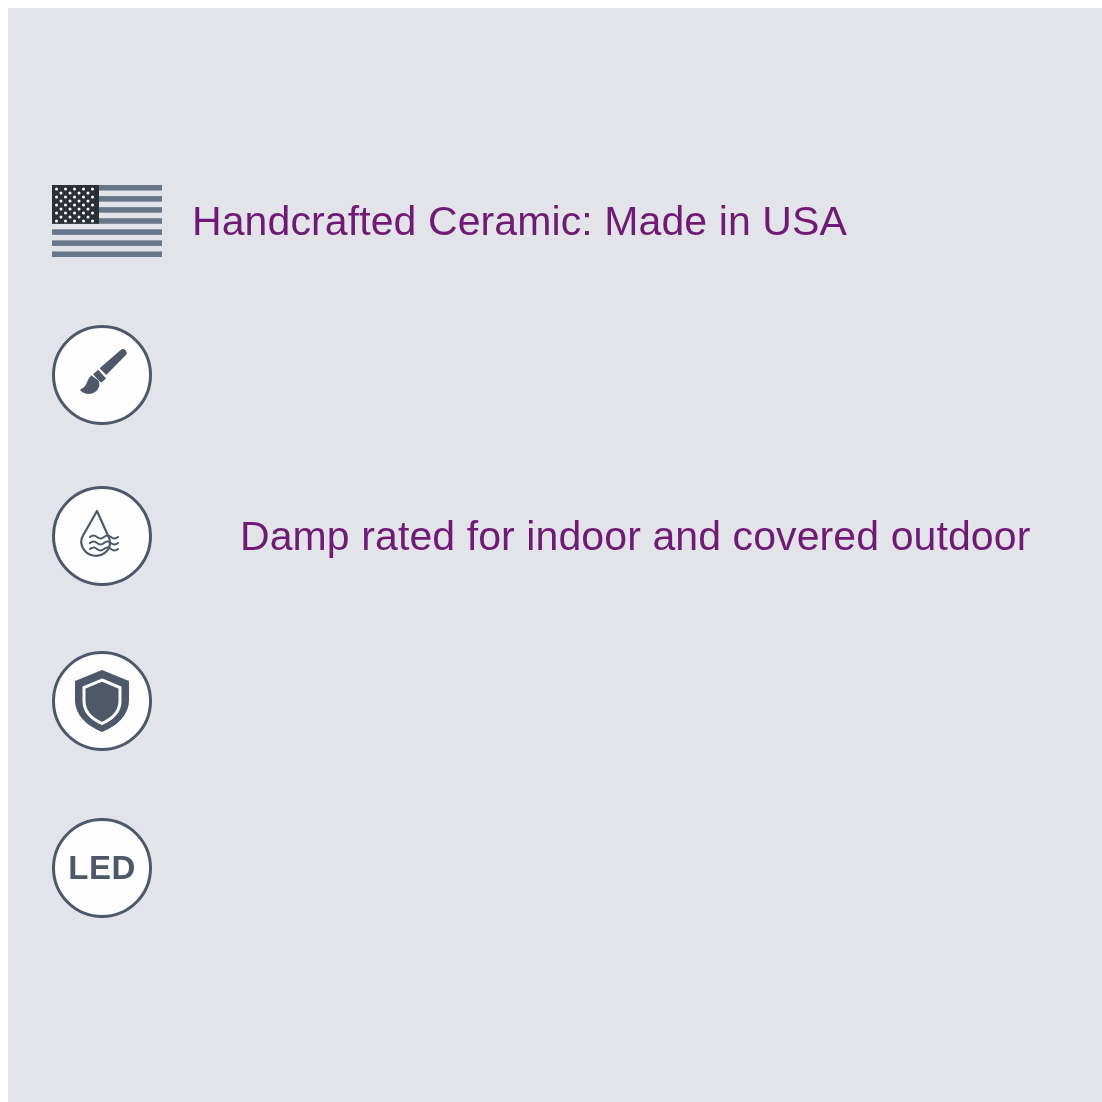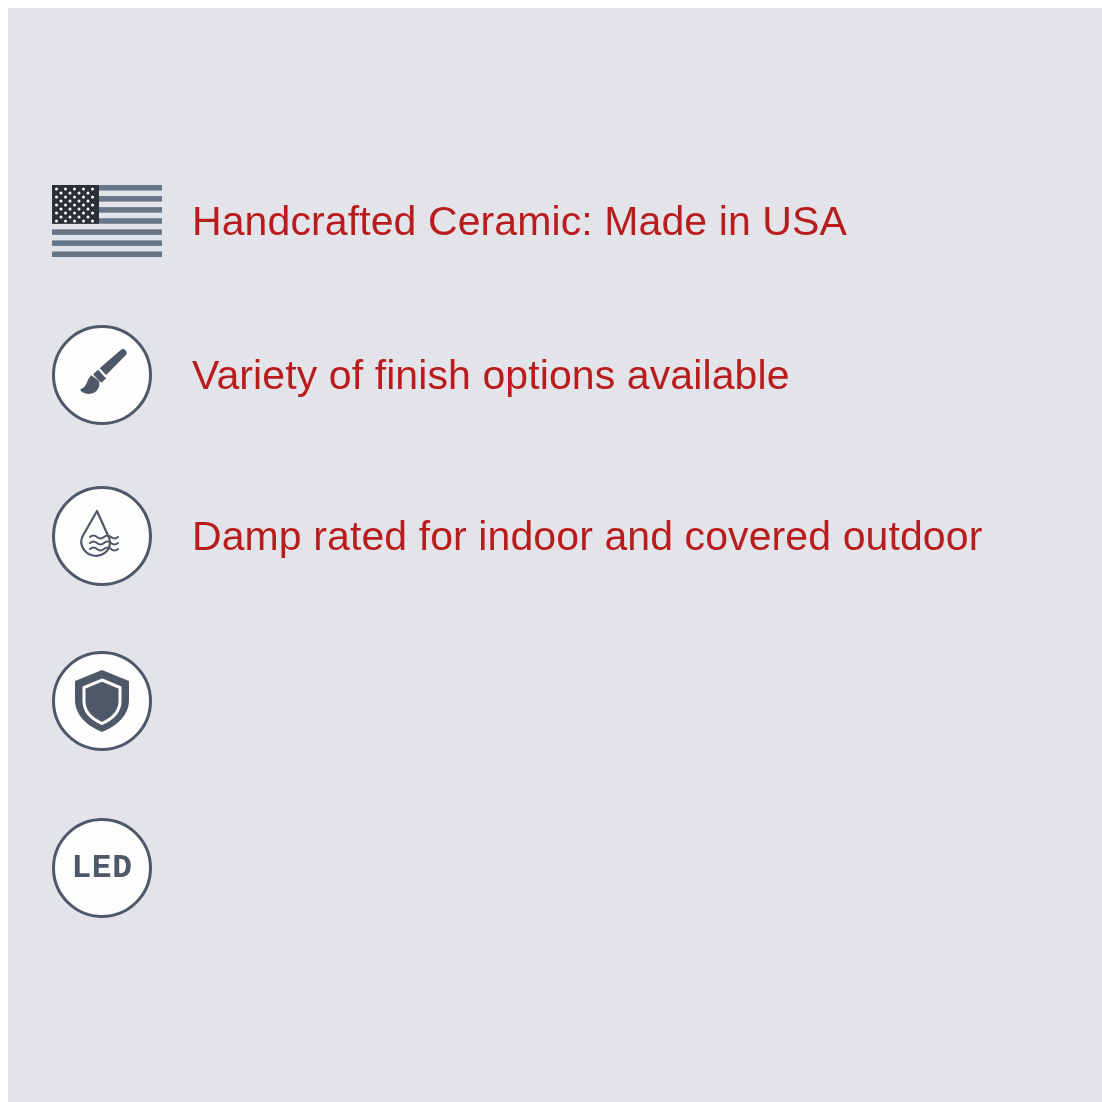--- a/index.html
+++ b/index.html
@@ -50,32 +50,32 @@
     background: #fdfdfe;
     border: 3px solid #4e5868;
     box-sizing: border-box;
     display: flex;
     align-items: center;
     justify-content: center;
   }
   .feature-label {
     font-size: 41px;
     font-weight: 400;
-    color: #b91c1c;
+    color: #701a75;
     letter-spacing: 0.1px;
     white-space: nowrap;
     line-height: 1;
     margin-left: 24px;
   }
   .led-text {
     font-size: 33px;
     font-weight: bold;
     color: #4e5868;
     letter-spacing: 0.5px;
-    font-family: Liberation Mono, monospace;
+    font-family: Liberation Sans, sans-serif;
   }
   .flag-wrap {
     width: 110px;
     height: 72px;
     display: block;
   }
 </style>
 </head>
 <body>
 
@@ -146,24 +146,23 @@
         <div class="icon-circle">
           <svg width="62" height="62" viewBox="0 0 62 62">
             <g fill="#4e5868">
               <path d="M54.5 6.2c-1.3-1.4-3.4-1.5-4.8-0.3L28.6 24.2l6.6 6.9L54.9 11c1.3-1.3 1.0-3.4-0.4-4.8z"></path>
               <path d="M27.2 25.7l-4.3 3.8c-0.5 0.4-0.6 1.2-0.1 1.7l6.5 6.8c0.5 0.5 1.2 0.5 1.7 0.1l4.1-3.6z"></path>
               <path d="M21.2 31.9c-0.4-0.4-1.1-0.4-1.5 0.0-2.3 2.3-3.2 5.1-4.3 7.6-1.1 2.4-2.4 4.2-5.4 5.6-0.7 0.3-0.8 1.3-0.2 1.8 2.6 2.2 6.2 3.4 9.7 2.9 4.0-0.6 7.3-3.3 8.5-7.0 0.6-1.9 0.5-3.9-0.2-5.6-0.2-0.5-0.5-0.9-0.9-1.3z"></path>
             </g>
           </svg>
         </div>
       </div>
-      <div class="feature-label">Variety of finish options available</div>
     </div>
 
-    <div class="feature-row" style="top:468px;">
+    <div class="feature-row" style="top:468px;gap:48px;">
       <div class="icon-slot">
         <div class="icon-circle">
           <svg width="66" height="66" viewBox="0 0 66 66">
             <path d="M28 8 L14 32.5 C9.5 40.5 14.5 50.5 24 52.5 C33 54.4 41 48 41 39.5 C41 36.5 40 34 38.5 31.5 Z" fill="none" stroke="#4e5868" stroke-width="2.2" stroke-linejoin="round"></path>
             <g stroke="#4e5868" stroke-width="2.1" fill="none" stroke-linecap="round">
               <path d="M21 34 q3.5 -3 7 0 q3.5 3 7 0 q3.5 -3 7 0 q3.5 3 7 0"></path>
               <path d="M21 40 q3.5 -3 7 0 q3.5 3 7 0 q3.5 -3 7 0 q3.5 3 7 0"></path>
               <path d="M21 46 q3.5 -3 7 0 q3.5 3 7 0 q3.5 -3 7 0 q3.5 3 7 0"></path>
             </g>
           </svg>

